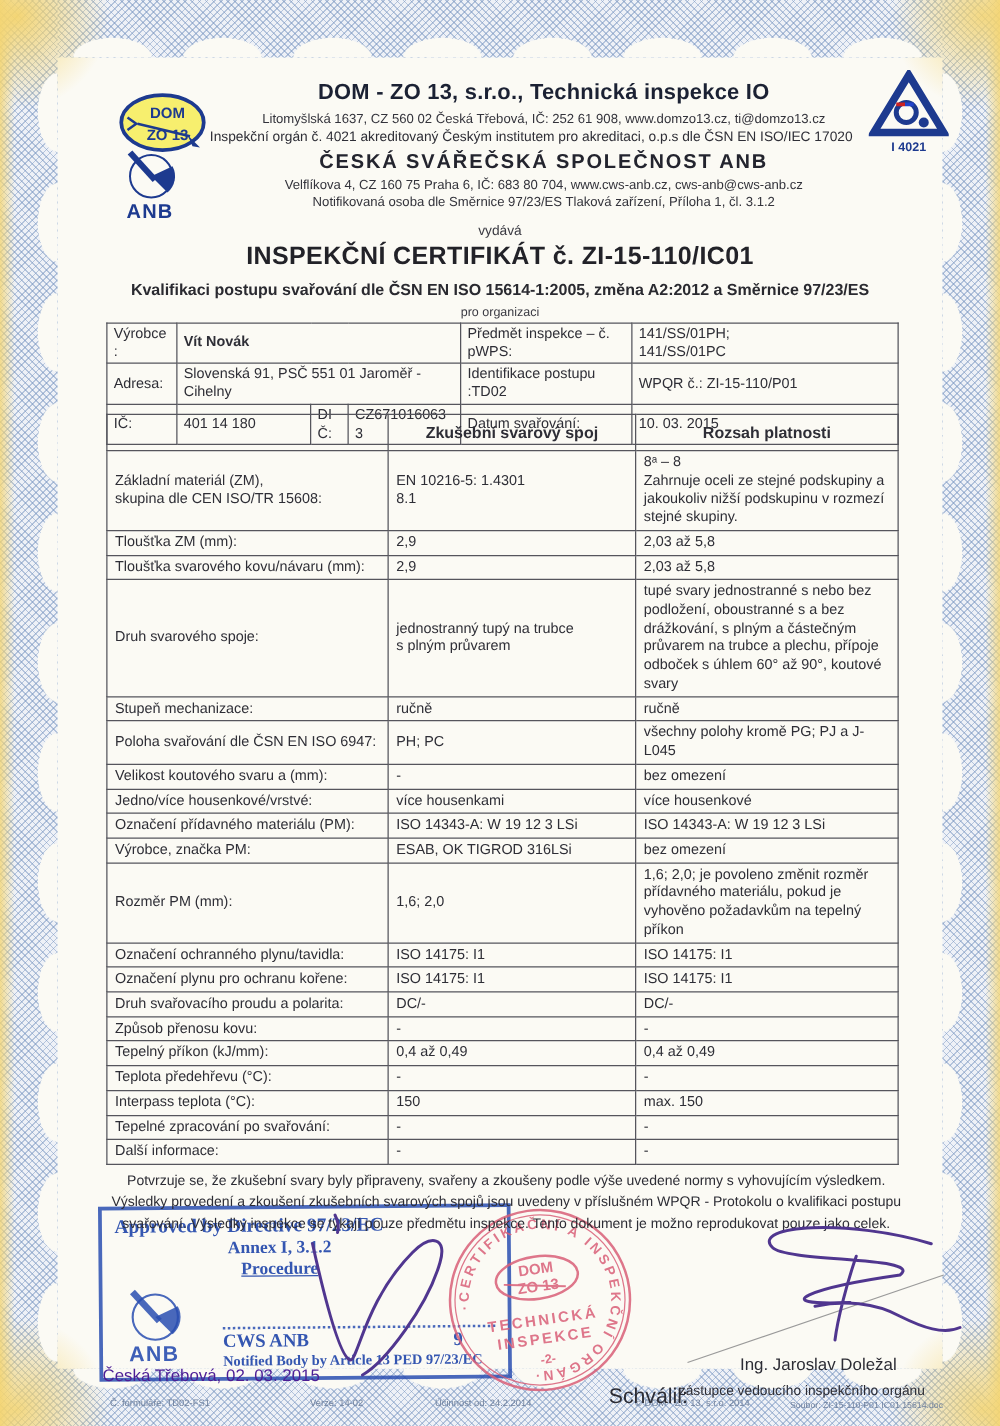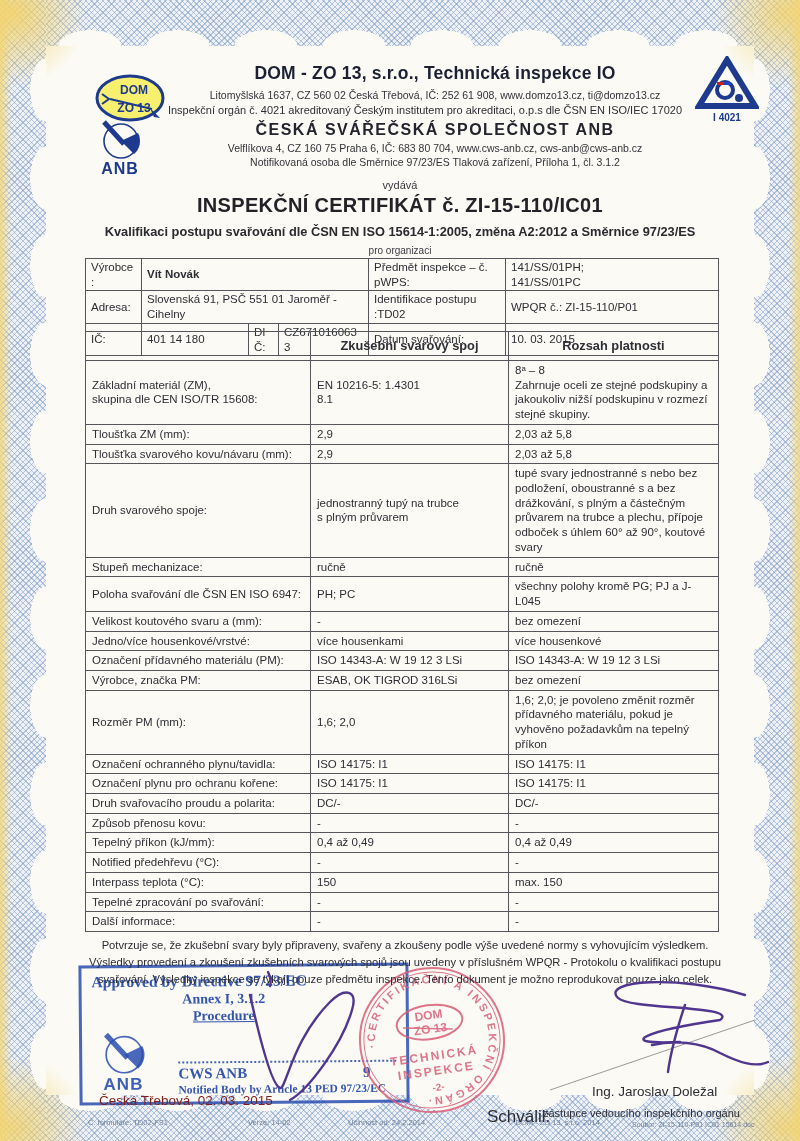--- a/index.html
+++ b/index.html
@@ -78,21 +78,21 @@
   #ped-stamp .dots{border-top:2px dotted rgba(41,78,176,.85);margin-bottom:2px;}
   #ped-stamp .cws-row{display:flex;justify-content:space-between;font-size:15px;padding-right:26px;}
   #ped-stamp .nb{font-size:11.5px;margin-top:1px;}
   #ped-stamp .mini-anb{position:absolute;left:8px;bottom:4px;}
   
   #round-stamp{top:958px;left:350px;width:164px;height:164px;z-index:2;opacity:.85;
                transform:rotate(-8deg);}
   
   #signatures{top:950px;left:180px;width:600px;height:170px;z-index:4;pointer-events:none;}
   
-  #place-date{top:1093px;left:99px;font-size:13.5px;color:#7f1d1d;z-index:3;}
+  #place-date{top:1093px;left:82px;font-size:13.5px;color:#4c1d95;z-index:3;}
   #schvalil{top:1107px;left:487px;font-size:17px;color:#2c2c34;z-index:3;}
   #approver-name{top:1084px;left:592px;font-size:13.5px;color:#2c2c34;z-index:3;}
   #approver-role{top:1107px;left:543px;font-size:11px;color:#2c2c34;z-index:3;}
   
   .foot{position:absolute;z-index:2;font-size:7.5px;color:#70819d;top:1118px;}
   #foot-file{top:1121px;font-size:7px;}
 </style>
 </head>
 <body>
 
@@ -282,21 +282,21 @@
           <td>Způsob přenosu kovu:</td>
           <td>-</td>
           <td>-</td>
         </tr>
         <tr>
           <td>Tepelný příkon (kJ/mm):</td>
           <td>0,4 až 0,49</td>
           <td>0,4 až 0,49</td>
         </tr>
         <tr>
-          <td>Notified předehřevu (°C):</td>
+          <td>Teplota předehřevu (°C):</td>
           <td>-</td>
           <td>-</td>
         </tr>
         <tr>
           <td>Interpass teplota (°C):</td>
           <td>150</td>
           <td>max. 150</td>
         </tr>
         <tr>
           <td>Tepelné zpracování po svařování:</td>

